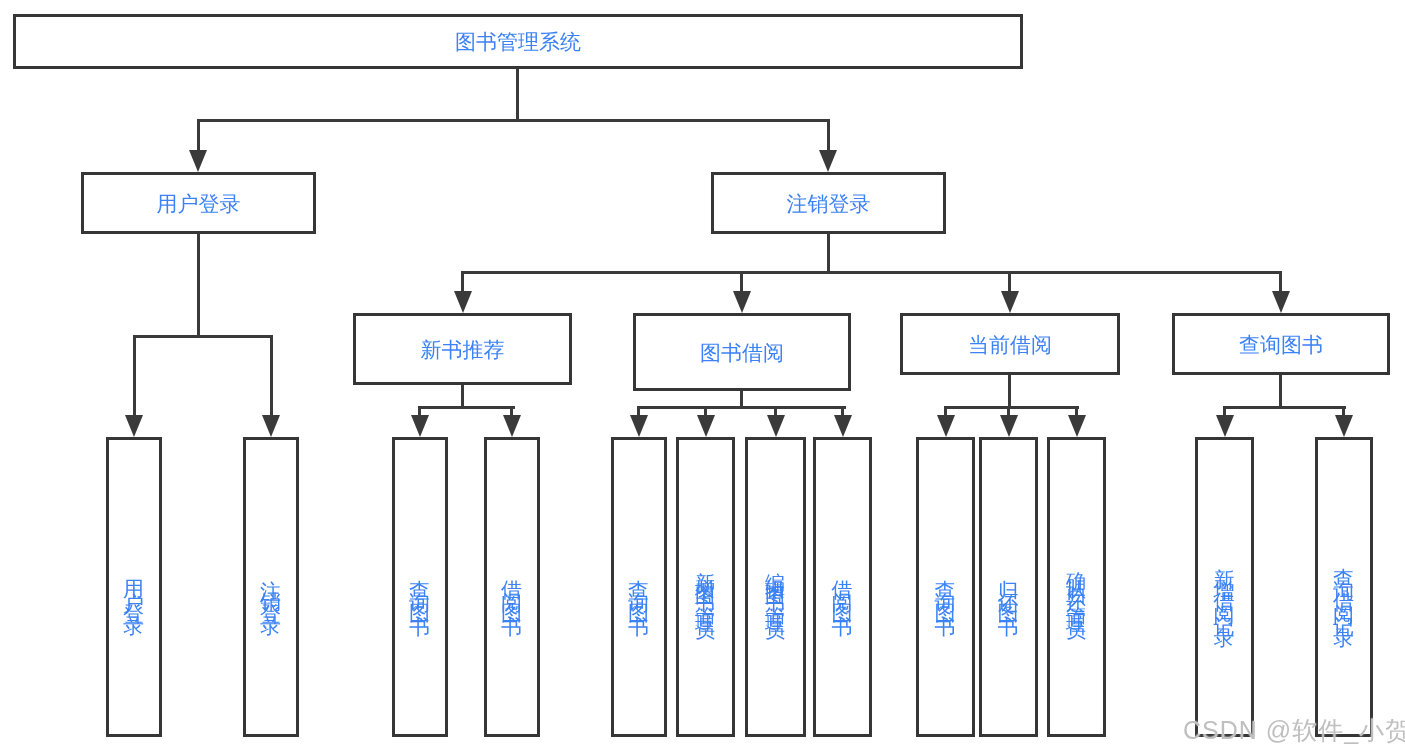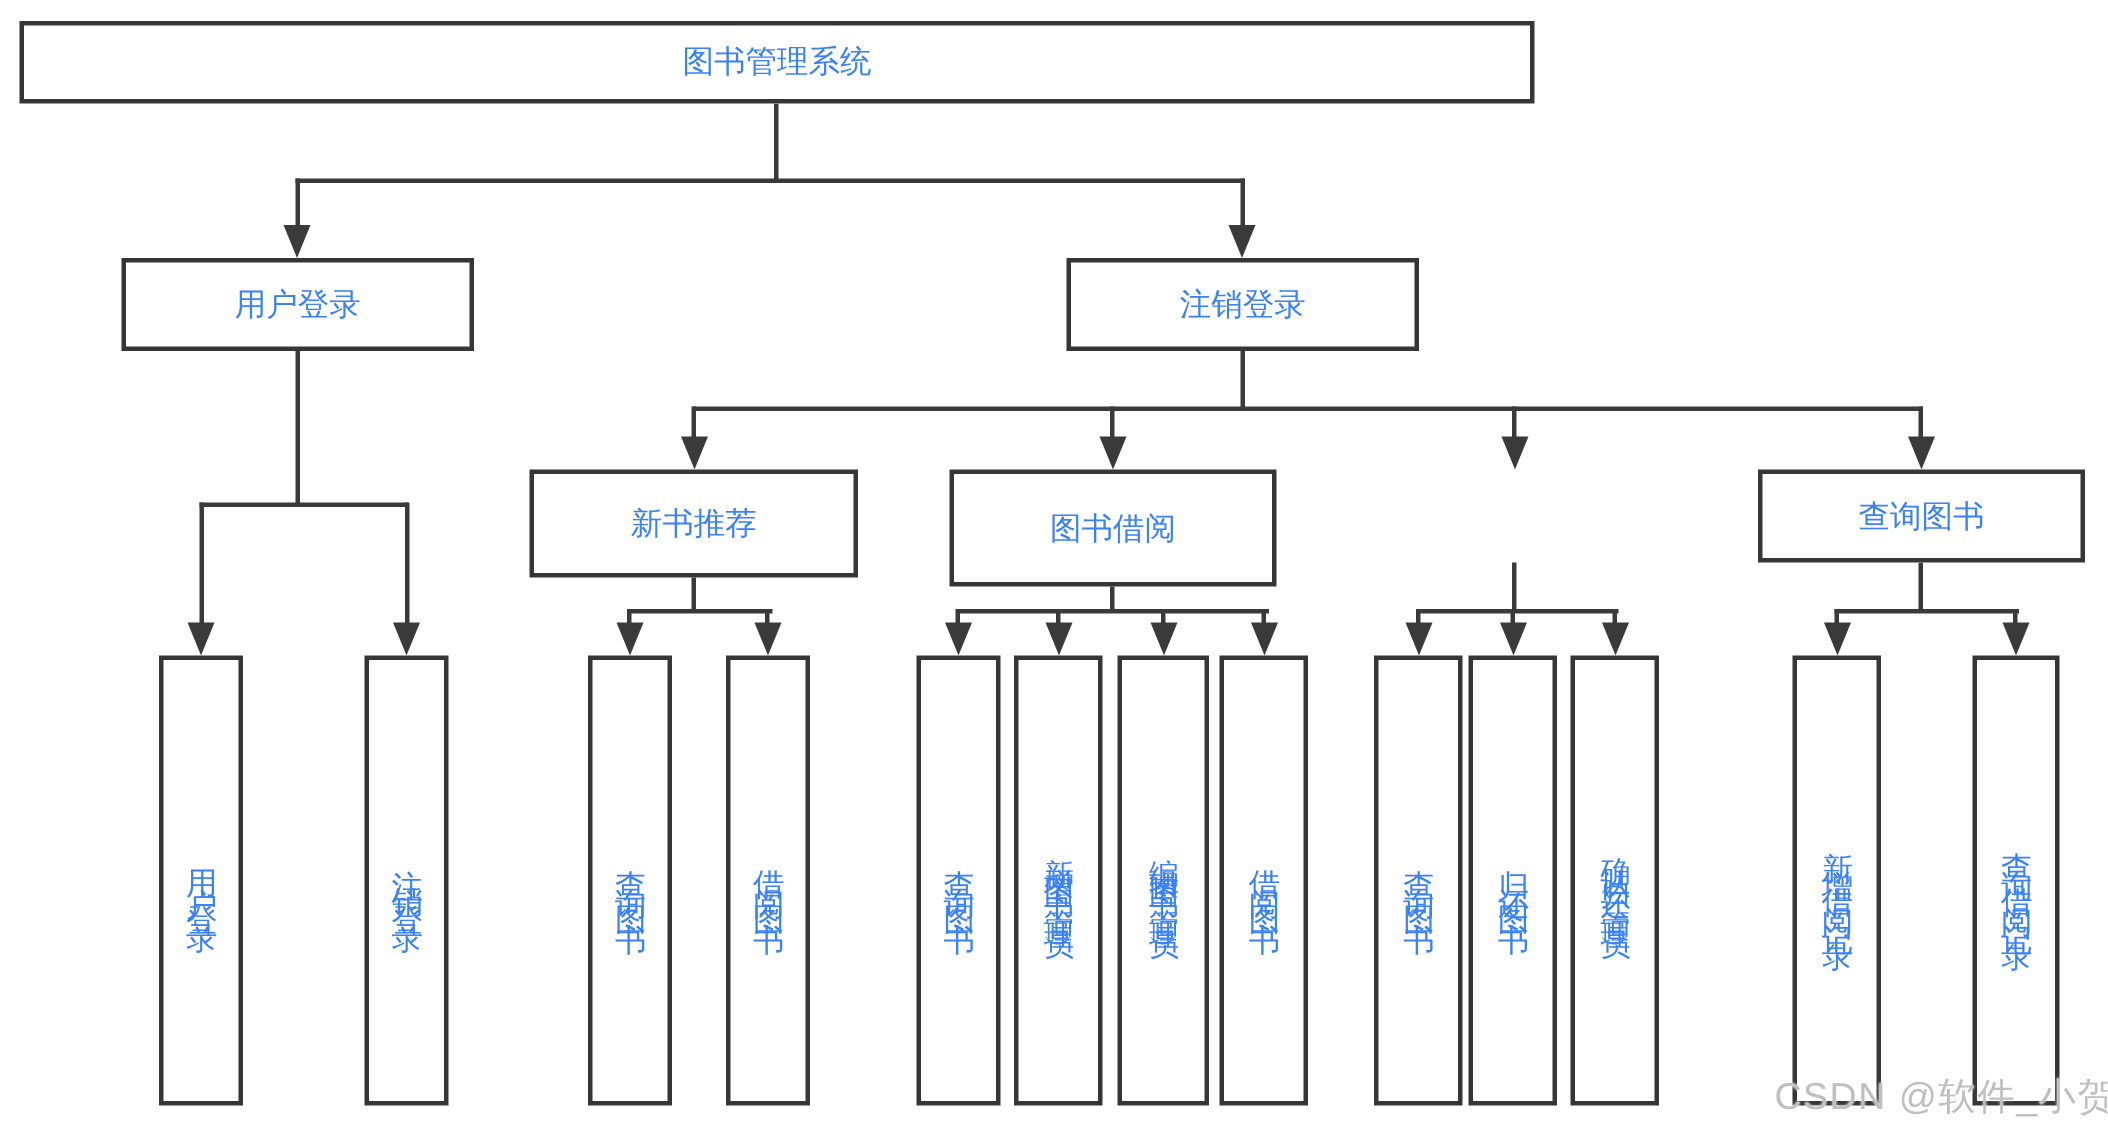--- a/index.html
+++ b/index.html
@@ -122,20 +122,21 @@
   <div class="box" style="left:13px;top:14px;width:1010px;height:55px">图书管理系统</div>
 
   <div class="box" style="left:81px;top:172px;width:235px;height:62px">用户登录</div>
 
   <div class="box" style="left:711px;top:172px;width:235px;height:62px">注销登录</div>
 
   <div class="box" style="left:353px;top:313px;width:219px;height:72px">新书推荐</div>
 
   <div class="box" style="left:633px;top:313px;width:218px;height:78px">图书借阅</div>
 
+  <div class="box" style="left:900px;top:313px;width:220px;height:62px">当前借阅</div>
 
   <div class="box" style="left:1172px;top:313px;width:218px;height:62px">查询图书</div>
 
   <div class="box vtext" style="left:106px;top:437px;width:56px;height:300px">用户登录</div>
 
   <div class="box vtext" style="left:243px;top:437px;width:56px;height:300px">注销登录</div>
 
   <div class="box vtext" style="left:392px;top:437px;width:56px;height:300px">查询图书</div>
 
   <div class="box vtext" style="left:484px;top:437px;width:56px;height:300px">借阅图书</div>

